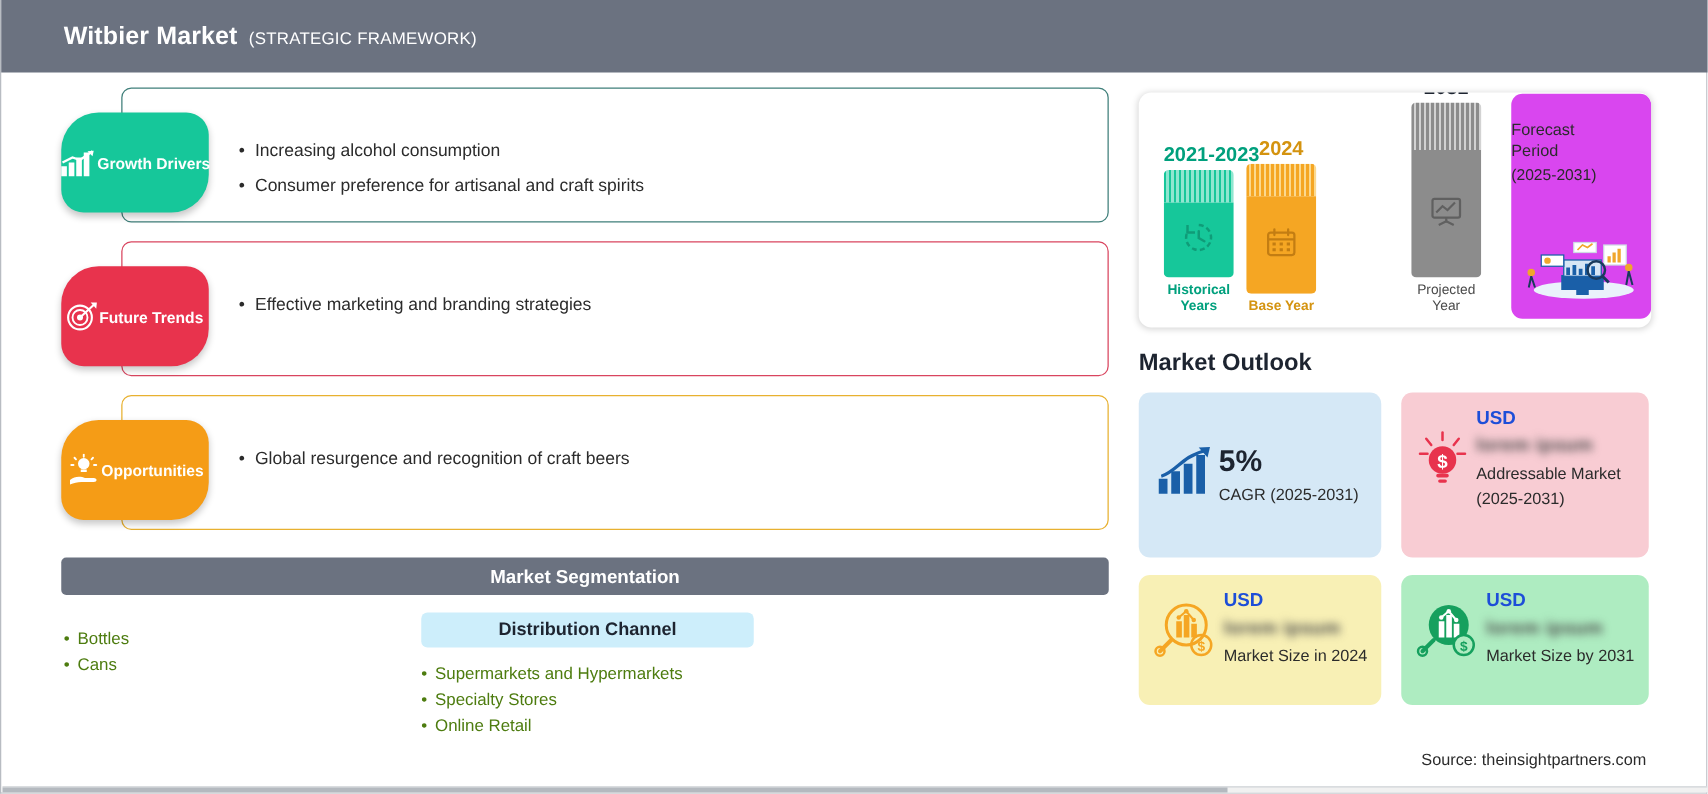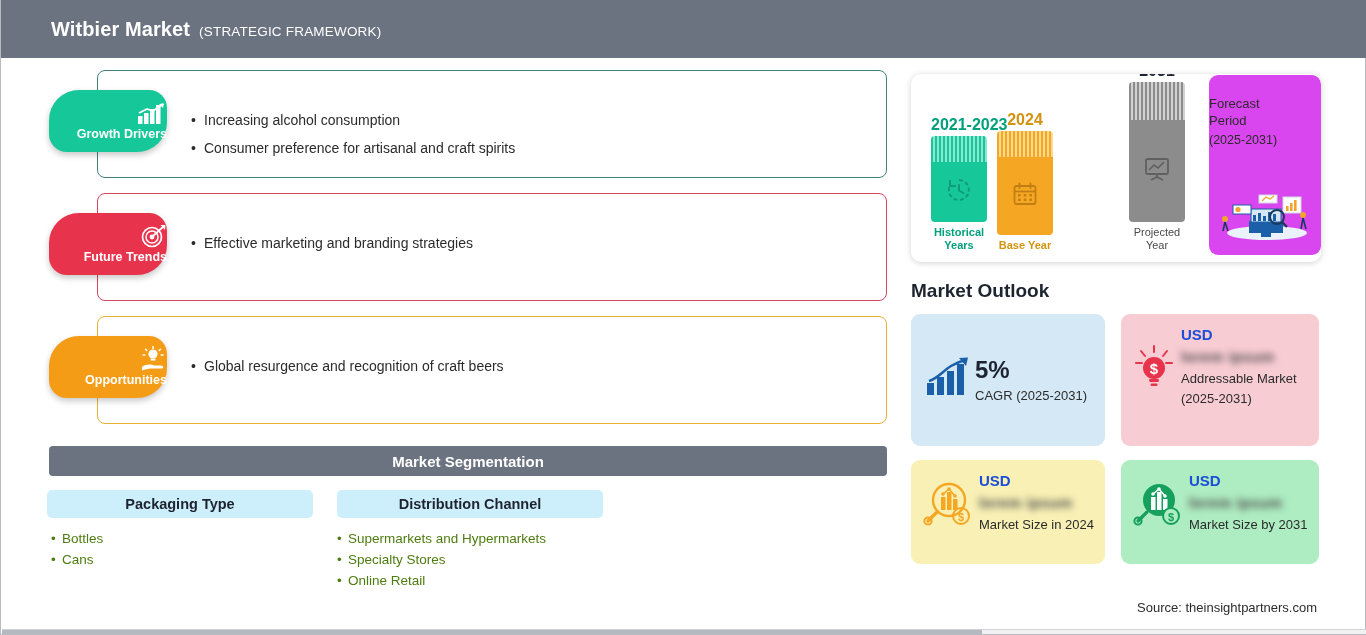--- a/index.html
+++ b/index.html
@@ -69,24 +69,24 @@
     position: absolute; left: 96px; top: 0;
     width: 790px; height: 108px;
     border: 1px solid #3f7f7a; border-radius: 8px;
     background: #ffffff;
   }
   .factor-box.red   { border-color: #d9455f; }
   .factor-box.amber { border-color: #e8b130; }
 
   .badge {
     position: absolute; left: 48px; top: 20px;
-    width: 118px; height: 62px;
+    width: 118px; height: 80px;
     border-radius: 30px 18px 30px 18px;
-    display: flex; flex-direction: column;
-    align-items: flex-end; justify-content: center;
+    display: flex; flex-direction: row;
+    align-items: center; justify-content: center;
     box-shadow: 0 3px 6px rgba(0,0,0,.22);
     z-index: 3;
   }
   .badge.green { background: #16c79a; }
   .badge.red   { background: #e8334d; }
   .badge.amber { background: #f59c16; }
   .badge-icon { height: 24px; display: flex; align-items: flex-end; }
   .badge-label {
     color: #ffffff; font-size: 12.5px; font-weight: bold;
     margin-top: 2px; white-space: nowrap;
@@ -303,23 +303,20 @@
         <div class="bullet">Global resurgence and recognition of craft beers</div>
       </div>
     </div>
 
     <div class="seg-header">
       <span class="seg-header-text">Market Segmentation</span>
     </div>
 
     <div class="seg-cols">
       <div class="seg-col c1">
-        <div class="seg-pill">
-          <span class="seg-pill-text">Packaging Type</span>
-        </div>
         <div class="seg-list">
           <div class="seg-item">Bottles</div>
           <div class="seg-item">Cans</div>
         </div>
       </div>
       <div class="seg-col c2">
         <div class="seg-pill">
           <span class="seg-pill-text">Distribution Channel</span>
         </div>
         <div class="seg-list">

